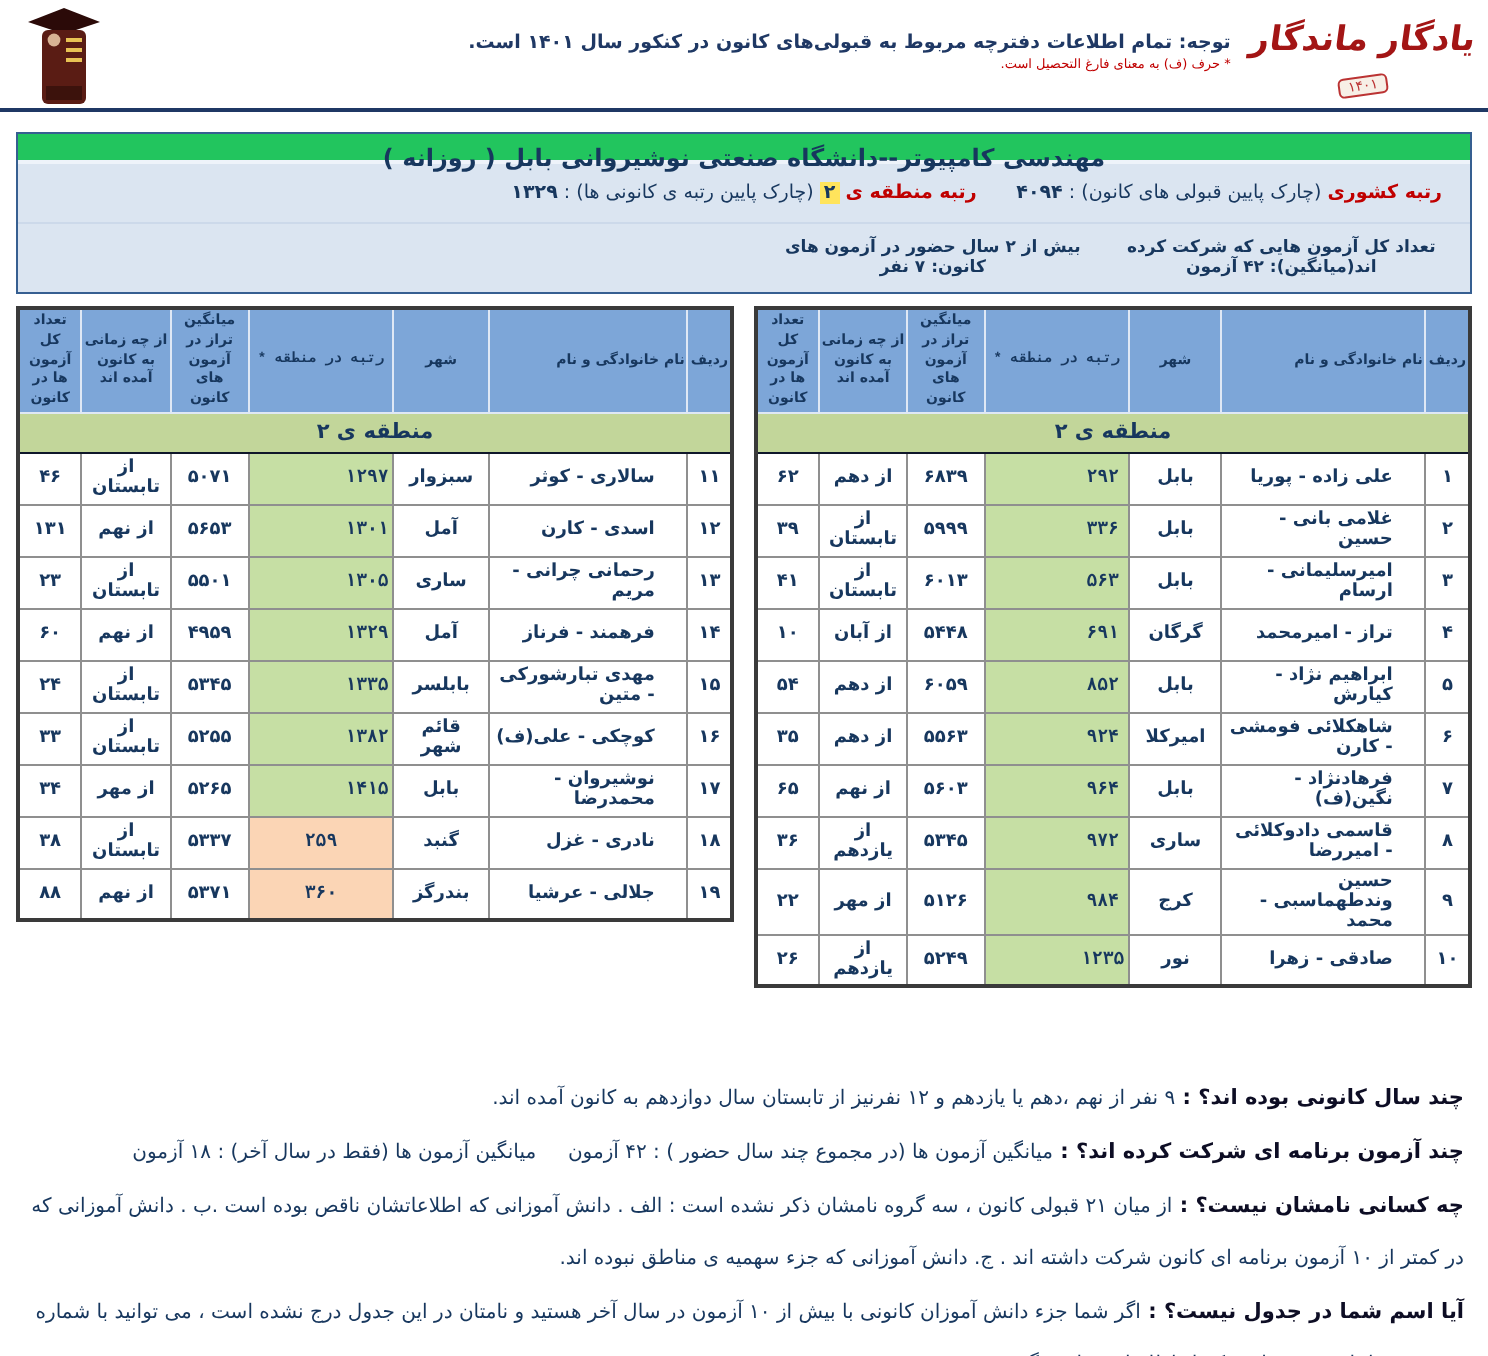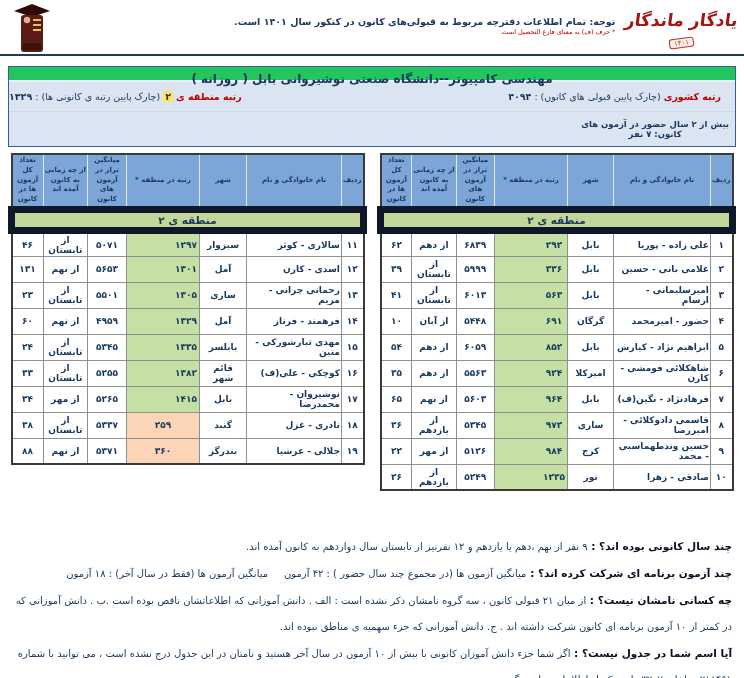--- a/index.html
+++ b/index.html
@@ -17,37 +17,37 @@
   .yadegar-stamp { display:inline-block; margin-top:1px; border:1px solid #b33; border-radius:3px; color:#b33; font-size:7px; padding:0 4px; transform:rotate(-8deg); background:#f7efe6; }
   .notices { text-align:right; padding-top:12px; }
   .notice-main { color:#1f3864; font-weight:bold; font-size:9.5px; }
   .notice-sub { color:#c00000; font-size:6.5px; margin-top:1px; }
   
   .main-box { margin:10px 8px 0 8px; border:1px solid #365f91; }
   .title-bar { background:#22c55e; color:#17375e; font-weight:bold; font-size:12px; text-align:center; height:15px; line-height:25px; border-bottom:2px solid #eef3fa; direction:rtl; }
   .stats { background:#dbe5f1; direction:rtl; }
   .rowA { position:relative; height:29px; line-height:29px; font-size:9.5px; }
   .rowA .nat { position:absolute; right:14px;margin-left:14px; }
-  .rowA .reg { position:absolute; right:0; left:0; text-align:left; }
+  .rowA .reg { position:absolute; right:0; left:0; text-align:center; }
   .rowB { display:flex; height:35px; align-items:center; font-size:8.5px; border-top:1px solid #ccd9ea; }
   .rowB > div { text-align:center; }
   .rowB .b1 { width:34%; } .rowB .b2 { width:18%; } .rowB .b3 { width:26%; } .rowB .b4 { width:22%; }
   .red  { color:#c00000; font-weight:bold; }
   .navy { color:#17375e; }
   .navyb{ color:#17375e; font-weight:bold; }
   .hl   { background:#ffe45c; color:#17375e; font-weight:bold; padding:0 2px; }
   
   .tables { display:flex; direction:rtl; gap:10px; margin:6px 8px 0 8px; align-items:flex-start; }
   table.rtable { flex:1; border-collapse:collapse; direction:rtl; border:2px solid #3a3a3a; table-layout:fixed; }
   .rtable th { background:#7da6d8; color:#17375e; font-weight:bold; font-size:7px; line-height:1.4; border:1px solid #dfe8f5; height:38px; padding:1px; text-align:center; }
   .rtable td { border:1px solid #8f8f8f; color:#17375e; font-weight:bold; font-size:9px; height:26px; text-align:center; padding:1px 2px; background:#fff; }
-  .rtable td.c1 { text-align:right; padding-right:1px; }
-  .rtable .c0 { width:5.5%; } .rtable .c1 { width:33%; } .rtable .c2 { width:15%; }
-  .rtable .c3 { width:10.5%; } .rtable .c4 { width:12.5%; } .rtable .c5 { width:13.5%; } .rtable .c6 { width:10%; }
-  .rtable tr.section td { height:20px; font-size:10.5px; text-align:center; border:7px solid #0f172a; }
+  .rtable td.c1 { text-align:right; padding-right:16px; }
+  .rtable .c0 { width:5.5%; } .rtable .c1 { width:33%;text-align:right; } .rtable .c2 { width:15%; }
+  .rtable .c3 { width:10.5%;font-family:Liberation Mono, monospace; } .rtable .c4 { width:12.5%; } .rtable .c5 { width:13.5%; } .rtable .c6 { width:10%; }
+  .rtable tr.section td { height:20px; font-size:10.5px; text-align:center; border:1px solid #0f172a; }
   .rtable tr.section.green td { background:#c2d69a; }
   .rtable tr.section.peach td { background:#fbd5b5; }
   .rtable td.rank.green { background:#c6dfa4;padding-left:48px; }
   .rtable td.rank.peach { background:#fbd5b5; }
   
   .notes { direction:rtl; margin:42px 12px 0 12px; text-align:right; font-size:10px; color:#17375e; }
   .note { line-height:26px; }
   .note-label { color:#0d0d24; font-weight:bold; font-size:10.5px; }
 </style>
 </head>
@@ -88,20 +88,21 @@
         <span class="navyb">۴۰۹۴</span>
       </div>
       <div class="reg">
         <span class="red">رتبه منطقه ی</span>
         <span class="hl">۲</span>
         <span class="navy">(چارک پایین رتبه ی کانونی ها) :</span>
         <span class="navyb">۱۳۲۹</span>
       </div>
     </div>
     <div class="rowB">
+      <div class="b3 navyb">تعداد کل آزمون هایی که شرکت کرده اند(میانگین): ۴۲ آزمون</div>
       <div class="b4 navyb">بیش از ۲ سال حضور در آزمون های کانون: ۷ نفر</div>
     </div>
   </div>
 </div>
 
 <div class="tables">
   <table class="rtable">
       <thead>
         <tr>
           <th class="c0">ردیف</th>
@@ -139,21 +140,21 @@
           <td class="c0">۳</td>
           <td class="c1">امیرسلیمانی - ارسام</td>
           <td class="c2">بابل</td>
           <td class="c3 rank green">۵۶۳</td>
           <td class="c4">۶۰۱۳</td>
           <td class="c5">از تابستان</td>
           <td class="c6">۴۱</td>
         </tr>
         <tr>
           <td class="c0">۴</td>
-          <td class="c1">حضور - امیرمحمد</td>
+          <td class="c1">تراز - امیرمحمد</td>
           <td class="c2">گرگان</td>
           <td class="c3 rank green">۶۹۱</td>
           <td class="c4">۵۴۴۸</td>
           <td class="c5">از آبان</td>
           <td class="c6">۱۰</td>
         </tr>
         <tr>
           <td class="c0">۵</td>
           <td class="c1">ابراهیم نژاد - کیارش</td>
           <td class="c2">بابل</td>

